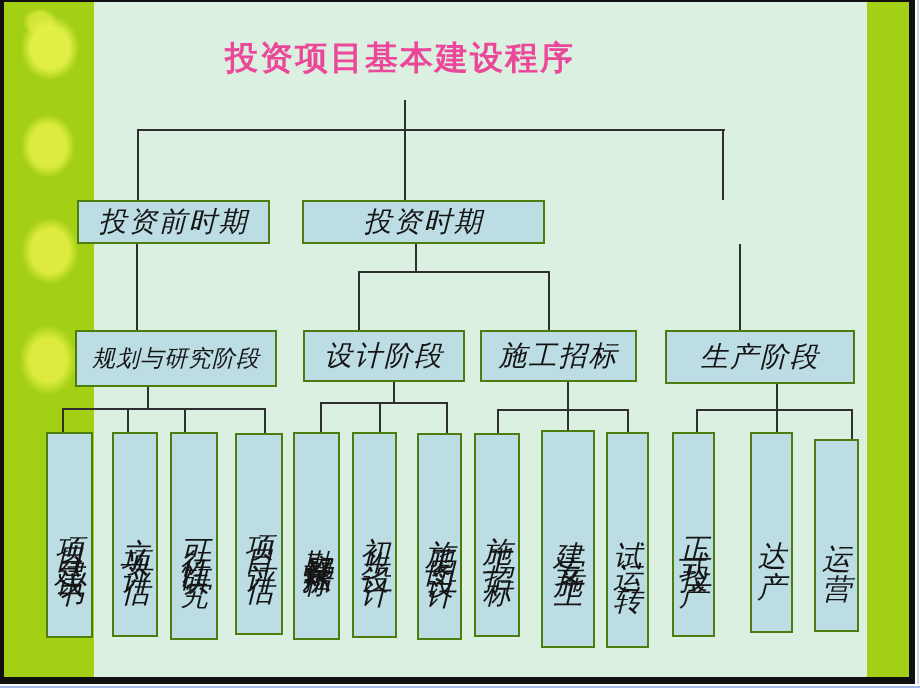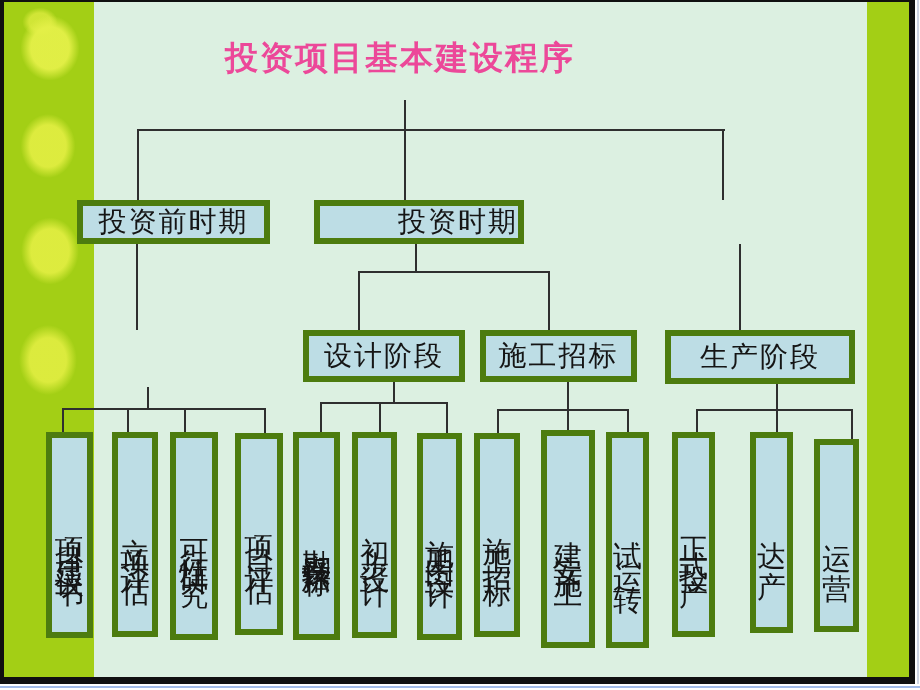--- a/index.html
+++ b/index.html
@@ -24,22 +24,22 @@
   
   .win-white{background:#ffffff;}
   .win-blue-line{background:#a2bbe8;}
   .win-gray-line{background:#cfd6e4;}
   
   .slide-title{left:180px;top:36px;width:440px;text-align:center;
     font-size:33px;font-weight:bold;color:#ec4899;letter-spacing:2px;white-space:nowrap;}
   
   .line{background:#2f2f2f;}
   
-  .node{box-sizing:border-box;background:#bddde5;border:6px solid #4d7c0f;
-    display:flex;align-items:center;justify-content:center;color:#151515;}
+  .node{box-sizing:border-box;background:#bddde5;border:2px solid #4d7c0f;
+    display:flex;align-items:center;justify-content:center;color:#151515;font-style:italic;}
   .hbox{font-size:28px;letter-spacing:2px;white-space:nowrap;}
   .hbox.small{font-size:23px;letter-spacing:1px;}
   .vbox .vlabel{writing-mode:vertical-rl;text-orientation:upright;
     font-size:29px;line-height:1;color:#151515;}
   .vbox.vlen6 .vlabel{letter-spacing:4px;margin-bottom:-4px;}
   .vbox.vlen5 .vlabel{letter-spacing:10px;margin-bottom:-10px;}
   .vbox.vlen4 .vlabel{letter-spacing:14px;margin-bottom:-14px;}
   .vbox.vlen3 .vlabel{letter-spacing:22px;margin-bottom:-22px;}
   .vbox.vlen2 .vlabel{letter-spacing:30px;margin-bottom:-30px;}
 </style>
@@ -66,31 +66,34 @@
 
   <div class="abs line" style="left:404px;top:100px;width:2px;height:30px;"></div>
   <div class="abs line" style="left:137px;top:129px;width:588px;height:2px;"></div>
   <div class="abs line" style="left:137px;top:129px;width:2px;height:71px;"></div>
   <div class="abs line" style="left:404px;top:129px;width:2px;height:71px;"></div>
   <div class="abs line" style="left:722px;top:129px;width:2px;height:71px;"></div>
 
   <div class="abs node hbox" style="left:77px;top:200px;width:193px;height:44px;">
     <span>投资前时期</span>
   </div>
-  <div class="abs node hbox" style="left:314px;top:200px;width:210px;height:44px;justify-content:flex-end;">
+  <div class="abs node hbox" style="left:302px;top:200px;width:243px;height:44px;">
     <span>投资时期</span>
   </div>
 
   <div class="abs line" style="left:136px;top:244px;width:2px;height:86px;"></div>
   <div class="abs line" style="left:415px;top:244px;width:2px;height:29px;"></div>
   <div class="abs line" style="left:358px;top:271px;width:192px;height:2px;"></div>
   <div class="abs line" style="left:358px;top:271px;width:2px;height:59px;"></div>
   <div class="abs line" style="left:548px;top:271px;width:2px;height:59px;"></div>
   <div class="abs line" style="left:739px;top:244px;width:2px;height:86px;"></div>
 
+  <div class="abs node hbox small" style="left:75px;top:330px;width:202px;height:57px;">
+    <span>规划与研究阶段</span>
+  </div>
   <div class="abs node hbox" style="left:303px;top:330px;width:162px;height:52px;">
     <span>设计阶段</span>
   </div>
   <div class="abs node hbox" style="left:480px;top:330px;width:157px;height:52px;">
     <span>施工招标</span>
   </div>
   <div class="abs node hbox" style="left:665px;top:330px;width:190px;height:54px;">
     <span>生产阶段</span>
   </div>
 

